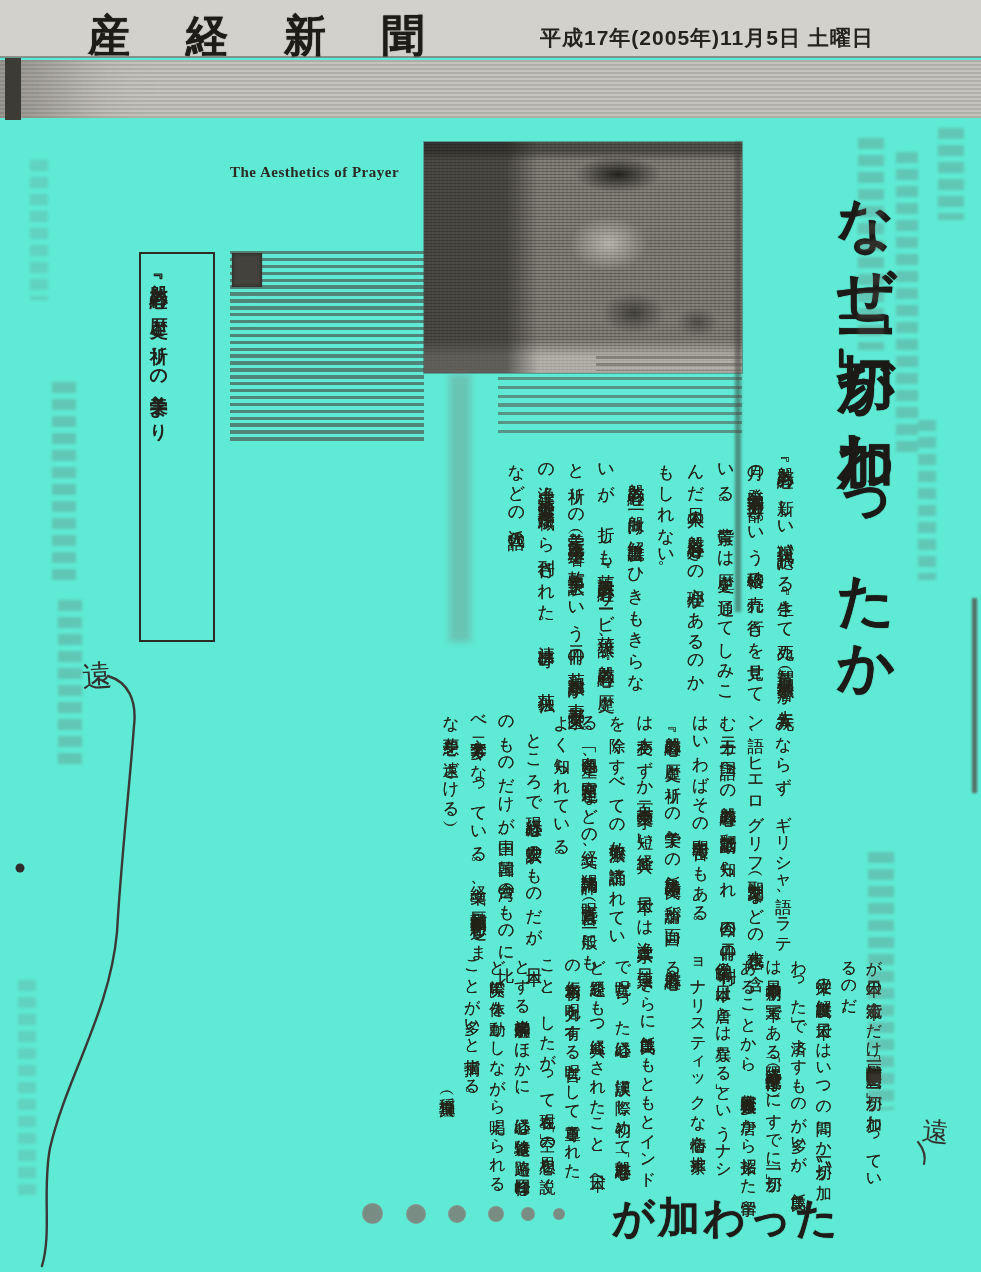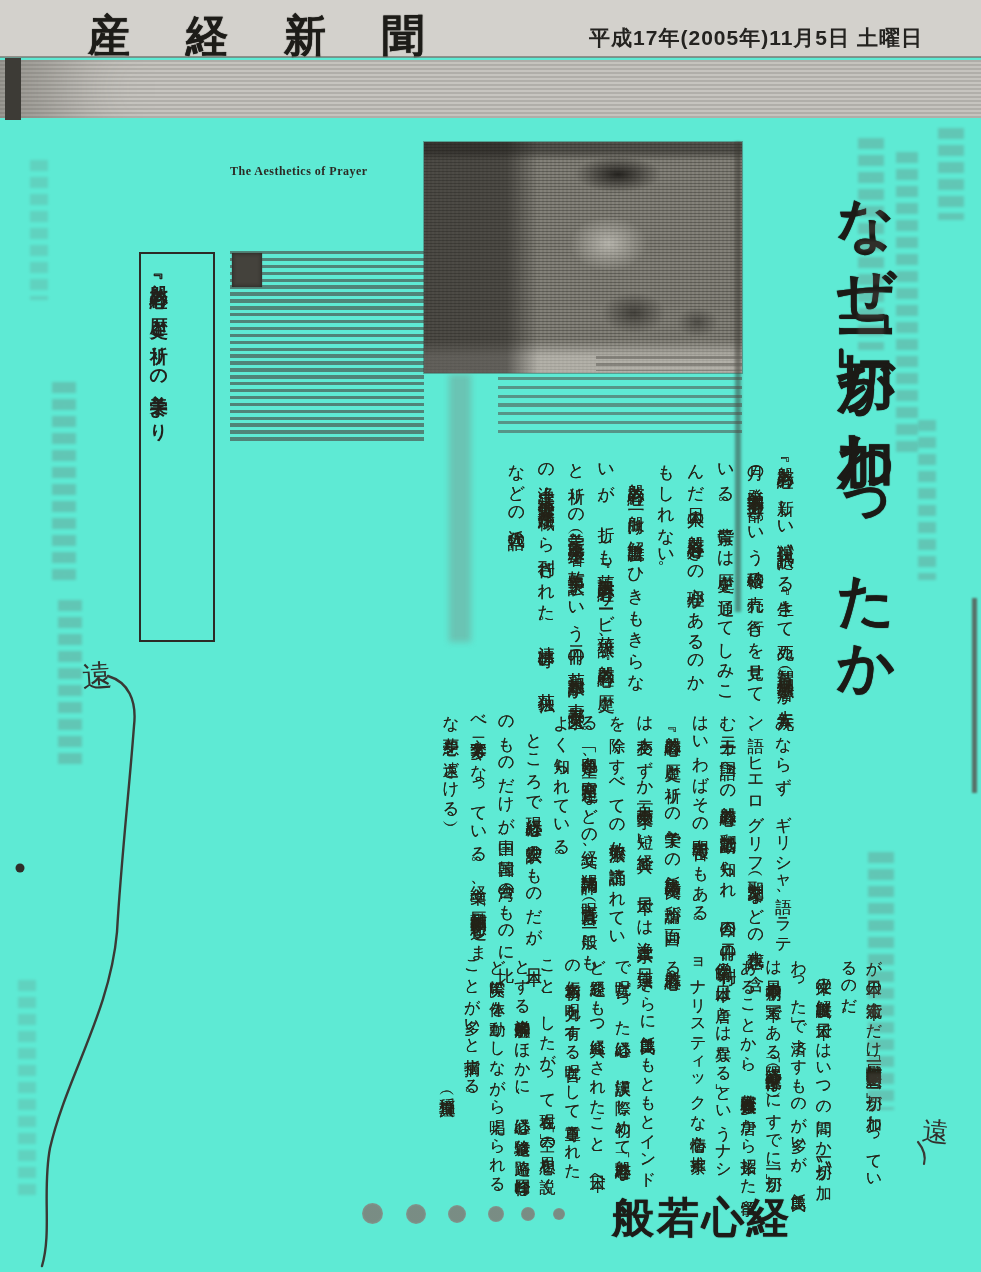--- a/index.html
+++ b/index.html
@@ -14,40 +14,40 @@
 
   
   .masthead{left:0;top:0;width:981px;height:57px;background:#d3d1cc;}
   .paper-name{
     left:88px;top:8px;font-size:42px;font-weight:bold;letter-spacing:56px;
     color:#1d1c18;white-space:nowrap;transform:scaleY(1.05);
     text-shadow:0 0 1px #1d1c18;
   }
   .date-line{
     left:540px;top:24px;width:432px;font-size:21px;font-weight:bold;
-    color:#242320;text-align:center;white-space:nowrap;letter-spacing:1px;
+    color:#242320;text-align:left;white-space:nowrap;letter-spacing:1px;
     font-family:"Liberation Sans","DejaVu Sans",sans-serif;
   }
   .top-rule{left:0;top:56px;width:981px;height:2px;background:#6e6c67;opacity:.65;}
 
   
   .section-band{
     left:0;top:60px;width:981px;height:58px;
     background:repeating-linear-gradient(180deg,#b2b0ab 0 2px,#c8c6c1 2px 4px);
     box-shadow:inset 120px 0 80px -60px rgba(90,88,82,.45);
   }
   .section-label{
     left:228px;top:62px;font-size:50px;font-weight:bold;color:#26251f;
     letter-spacing:258px;white-space:nowrap;
     text-shadow:0 0 5px rgba(255,255,255,.95),0 0 2px rgba(255,255,255,.9);
   }
   .band-edge-block{left:5px;top:58px;width:16px;height:62px;background:#3d3b36;}
 
   
-  .eng-title{left:230px;top:164px;width:200px;font-size:12px;font-weight:bold;color:#2c2a24;letter-spacing:.5px;}
+  .eng-title{left:230px;top:164px;width:200px;font-size:15px;font-weight:bold;color:#2c2a24;letter-spacing:.5px;}
   .eng-initial{left:232px;top:253px;width:30px;height:34px;background:#44423c;
     box-shadow:inset 0 0 4px #23221e, 0 0 1px #55534d;}
   .fake-lines{
     background-image:repeating-linear-gradient(180deg,rgba(72,70,64,.62) 0 3.4px,rgba(72,70,64,0) 3.4px 6.9px);
     filter:blur(.45px);
   }
   .eng-body{left:230px;top:251px;width:194px;height:192px;}
   .caption-block{
     left:498px;top:377px;width:244px;height:62px;
     background-image:repeating-linear-gradient(180deg,rgba(80,78,72,.55) 0 3.2px,rgba(80,78,72,0) 3.2px 8.8px);
@@ -161,21 +161,21 @@
 　従来の解説書は「日本ではいつの間にか〝一切〟が加わった」で済ますものが多いが、飯島氏は日本最初期の写本である「隅寺心経」（八世紀半ば）にすでに「一切」があることから、密教経典多数を唐から招来した留学僧・玄昉の「日本は唐とは異なる」というナショナリスティックな心情を推察する。
 　さらに飯島氏はもともとインドで呪言だった心経は、漢訳に際し初めて「般若心経」など経題をもつ経典にされたこと、日本への伝来当初も呪力を有する呪言として尊重されたこと、したがって現在も「空」の思想を説くとする禅宗的理解のほかに、心経は修験道、遍路、回峰行など実際に体を動かしながら唱えられることが多いと指摘する。
 　　　　　　　　（稲垣真澄）</div>
 
   <div class="dot" style="left:362px;top:1203px;width:21px;height:21px;"></div>
   <div class="dot" style="left:406px;top:1204px;width:20px;height:20px;"></div>
   <div class="dot" style="left:448px;top:1205px;width:18px;height:18px;"></div>
   <div class="dot" style="left:488px;top:1206px;width:16px;height:16px;"></div>
   <div class="dot" style="left:521px;top:1207px;width:14px;height:14px;"></div>
   <div class="dot" style="left:553px;top:1208px;width:12px;height:12px;"></div>
-  <div class="abs series-title">般若心経</div>
+  <div class="abs series-title">が加わった</div>
 
   <div class="bleed" style="left:858px;top:138px;width:26px;height:212px;"></div>
   <div class="bleed" style="left:896px;top:152px;width:22px;height:300px;"></div>
   <div class="bleed" style="left:938px;top:128px;width:26px;height:92px;"></div>
   <div class="bleed" style="left:918px;top:420px;width:18px;height:160px;"></div>
   <div class="bleed" style="left:868px;top:852px;width:26px;height:258px;"></div>
   <div class="bleed" style="left:52px;top:382px;width:24px;height:200px;"></div>
   <div class="bleed" style="left:58px;top:600px;width:24px;height:168px;"></div>
   <div class="bleed" style="left:30px;top:160px;width:18px;height:140px;opacity:.3;"></div>
   <div class="bleed" style="left:18px;top:980px;width:18px;height:220px;opacity:.3;"></div>

